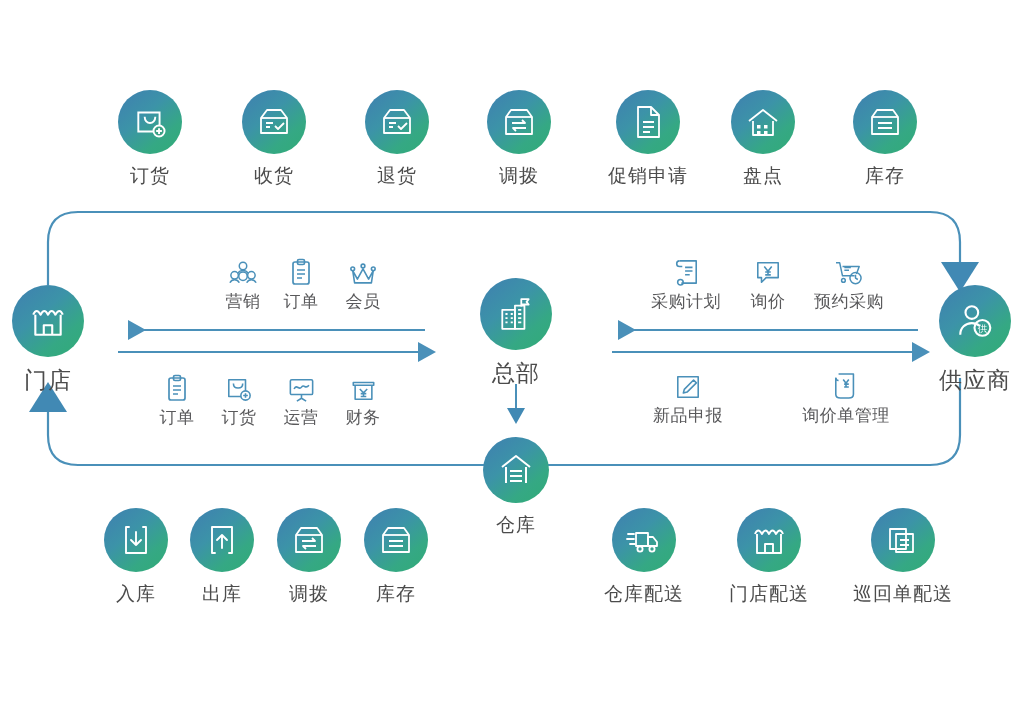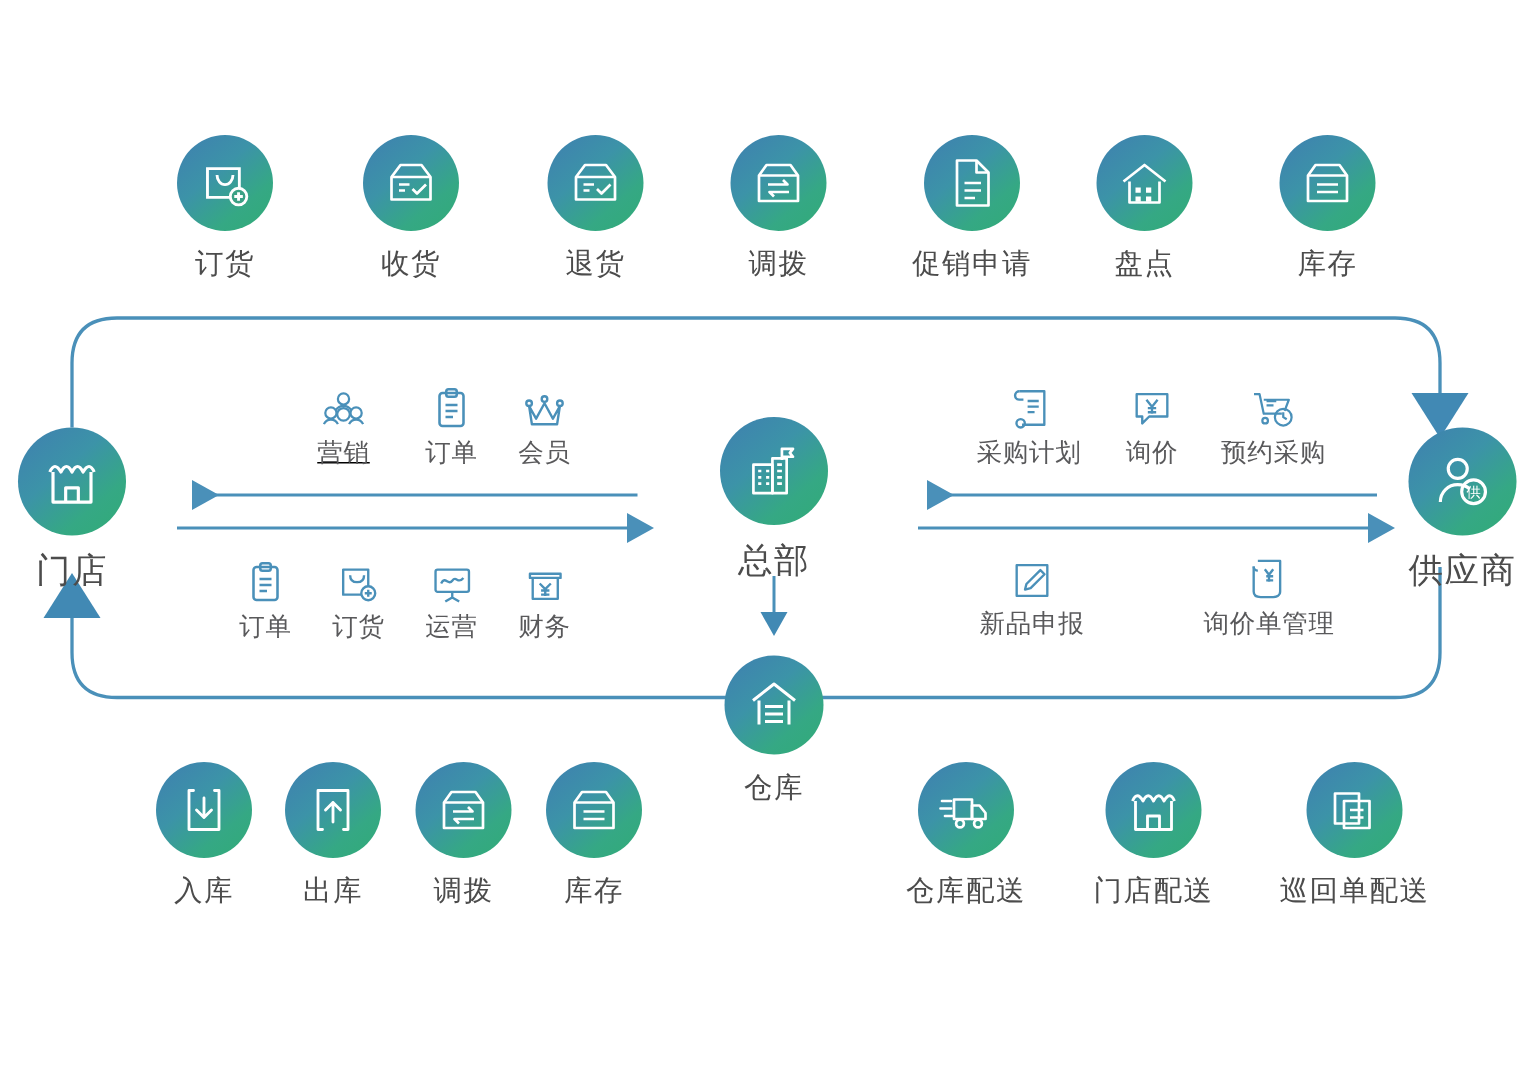--- a/index.html
+++ b/index.html
@@ -186,21 +186,21 @@
         <circle cx="15" cy="9" r="6"></circle>
         <path d="M4 30c0-6.5 5-11 11-11 3 0 5.6 1 7.6 2.7"></path>
         <circle cx="25" cy="23.5" r="7.5" fill="none"></circle>
         <text x="25" y="27" font-size="9" fill="#fff" stroke="none" text-anchor="middle" font-family="DejaVu Sans, sans-serif">供</text>
       </svg>
     </div>
     <div class="clabel">供应商</div>
   </div>
 
 
-  <div class="feat" style="left:194px;top:252px;text-decoration:underline;">
+  <div class="feat" style="left:208px;top:252px;">
     <div class="ficon">
       <svg width="28" height="27" viewBox="0 0 30 28" fill="none" stroke="#4a90b9" stroke-width="1.6">
         <circle cx="15" cy="7" r="4"></circle>
           <path d="M9.5 15a6.5 6.5 0 0111 0"></path>
         <circle cx="6" cy="17" r="4"></circle>
           <path d="M1 25a5.5 5.5 0 0110 0"></path>
         <circle cx="24" cy="17" r="4"></circle>
           <path d="M19 25a5.5 5.5 0 0110 0"></path>
         <circle cx="15" cy="18" r="4.5"></circle>
       </svg>

